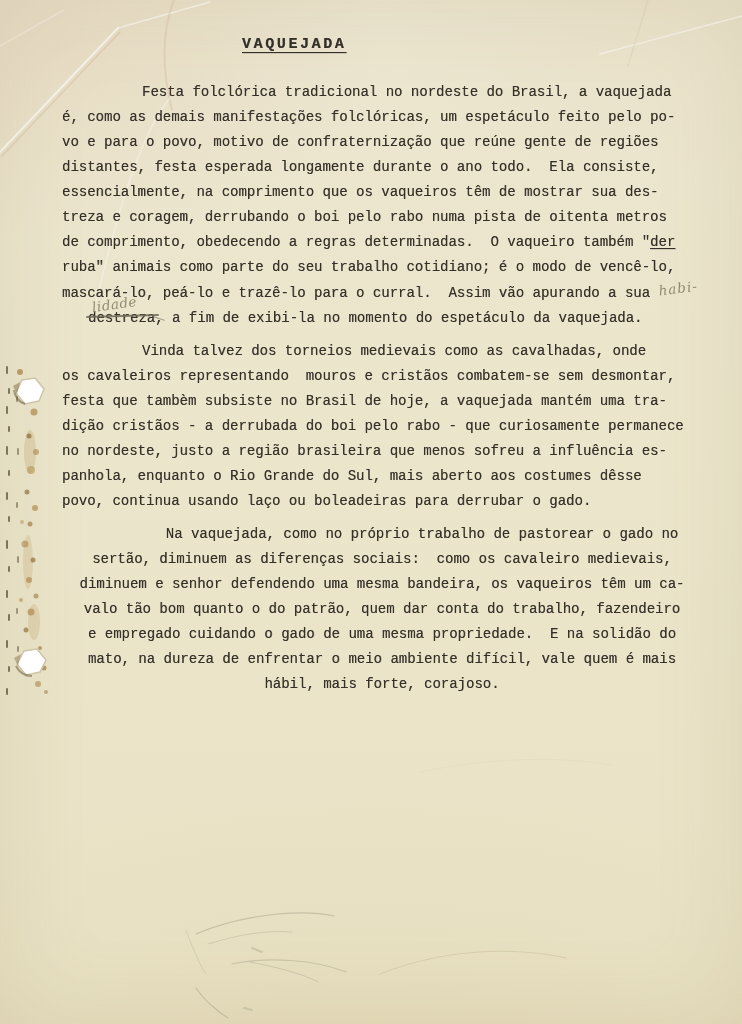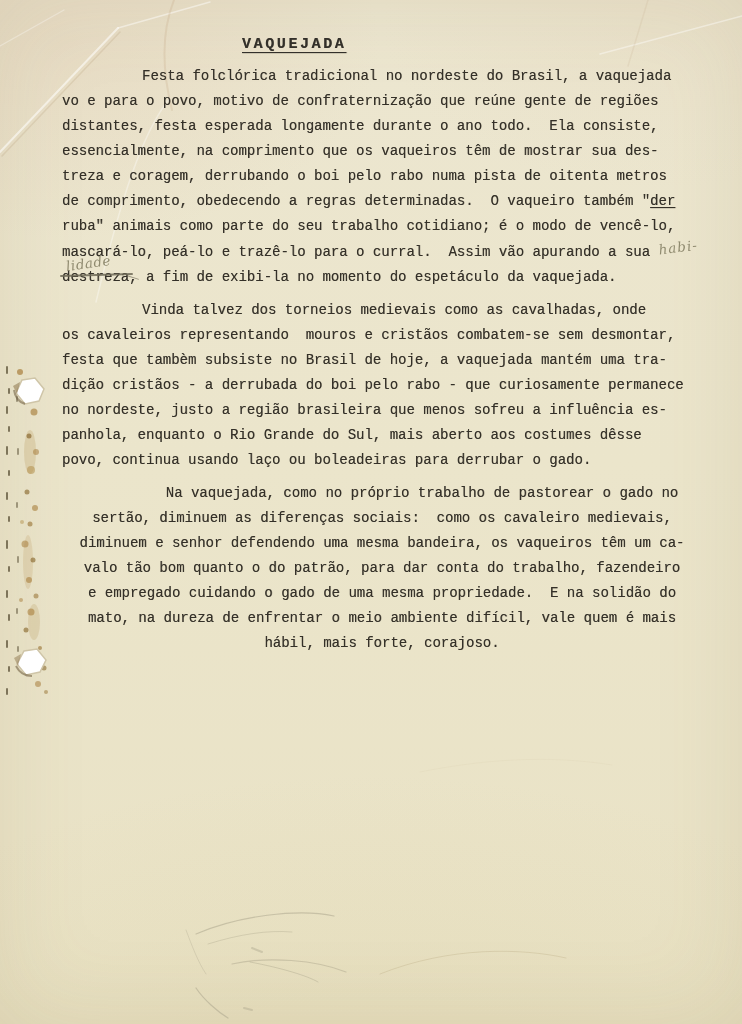--- a/index.html
+++ b/index.html
@@ -21,40 +21,40 @@
     position:absolute;left:242px;top:36px;margin:0;z-index:1;
     font-family:"Liberation Mono", monospace;
     font-size:15px;font-weight:bold;letter-spacing:2.6px;
     color:#33302a;
     text-decoration:underline;
     text-underline-offset:4px;
     text-decoration-thickness:1.4px;
     text-shadow:0.3px 0.3px 0.6px rgba(50,46,38,0.55);
   }
   .text-block{
-    position:absolute;left:62px;top:64px;width:640px;z-index:1;
+    position:absolute;left:62px;top:80px;width:640px;z-index:1;
     color:#343028;
     font-size:14px;line-height:25px;
     text-shadow:0.3px 0.3px 0.6px rgba(52,48,40,0.5);
   }
   .line{white-space:pre;}
   .para{margin:0 0 8px 0;}
   .para:last-child{margin-bottom:0;text-align:center;}
   .indent{padding-left:80px;}
   .u{text-decoration:underline;text-underline-offset:2px;text-decoration-thickness:1.2px;}
   .pencil{
     font-family:"DejaVu Serif", serif;
     font-style:italic;
     font-size:13.5px;
     color:#8f8a6f;
     text-shadow:none;
     font-weight:normal;
   }
   .habi{display:inline-block;margin-left:9px;transform:rotate(-7deg) translateY(-4px);letter-spacing:1px;}
-  .rel{position:relative;}
+  .rel{position:relative;margin-left:26px;}
   .correction{
     position:absolute;left:4px;top:-14px;
     display:inline-block;transform:rotate(-8deg);
     letter-spacing:0.5px;
   }
   .struck{position:relative;display:inline-block;}
   .struck::after{
     content:"";position:absolute;left:-2px;right:-4px;top:9px;height:1.7px;
     background:#6e6a57;transform:rotate(-1.6deg);border-radius:2px;opacity:0.85;
   }
@@ -154,20 +154,21 @@
       <path d="M244,1008 L252,1010" stroke-width="2" opacity="0.4"></path>
     </g>
   </svg>
 
   <h1 class="title">VAQUEJADA</h1>
 
   <div class="text-block">
 
     <div class="para">
       <div class="line indent">Festa folclórica tradicional no nordeste do Brasil, a vaquejada</div>
+      <div class="line">é, como as demais manifestações folclóricas, um espetáculo feito pelo po-</div>
       <div class="line">vo e para o povo, motivo de confraternização que reúne gente de regiões</div>
       <div class="line">distantes, festa esperada longamente durante o ano todo.  Ela consiste,</div>
       <div class="line">essencialmente, na comprimento que os vaqueiros têm de mostrar sua des-</div>
       <div class="line">treza e coragem, derrubando o boi pelo rabo numa pista de oitenta metros</div>
       <div class="line"><span>de comprimento, obedecendo a regras determinadas.  O vaqueiro também "</span><span class="u">der</span></div>
       <div class="line">ruba" animais como parte do seu trabalho cotidiano; é o modo de vencê-lo,</div>
       <div class="line"><span>mascará-lo, peá-lo e trazê-lo para o curral.  Assim vão apurando a sua</span><span class="pencil habi">habi-</span></div>
       <div class="line rel"><span class="struck">destreza</span><span class="pencil correction">lidade</span><span>, a fim de exibi-la no momento do espetáculo da vaquejada.</span></div>
     </div>
 
@@ -178,20 +179,20 @@
       <div class="line">dição cristãos - a derrubada do boi pelo rabo - que curiosamente permanece</div>
       <div class="line">no nordeste, justo a região brasileira que menos sofreu a influência es-</div>
       <div class="line">panhola, enquanto o Rio Grande do Sul, mais aberto aos costumes dêsse</div>
       <div class="line">povo, continua usando laço ou boleadeiras para derrubar o gado.</div>
     </div>
 
     <div class="para">
       <div class="line indent">Na vaquejada, como no próprio trabalho de pastorear o gado no</div>
       <div class="line">sertão, diminuem as diferenças sociais:  como os cavaleiro medievais,</div>
       <div class="line">diminuem e senhor defendendo uma mesma bandeira, os vaqueiros têm um ca-</div>
-      <div class="line">valo tão bom quanto o do patrão, para dar conta do trabalho, fazendeiro</div>
+      <div class="line">valo tão bom quanto o do patrão, quem dar conta do trabalho, fazendeiro</div>
       <div class="line">e empregado cuidando o gado de uma mesma propriedade.  E na solidão do</div>
       <div class="line">mato, na dureza de enfrentar o meio ambiente difícil, vale quem é mais</div>
       <div class="line">hábil, mais forte, corajoso.</div>
     </div>
 
   </div>
 </div>
 
 </body></html>

